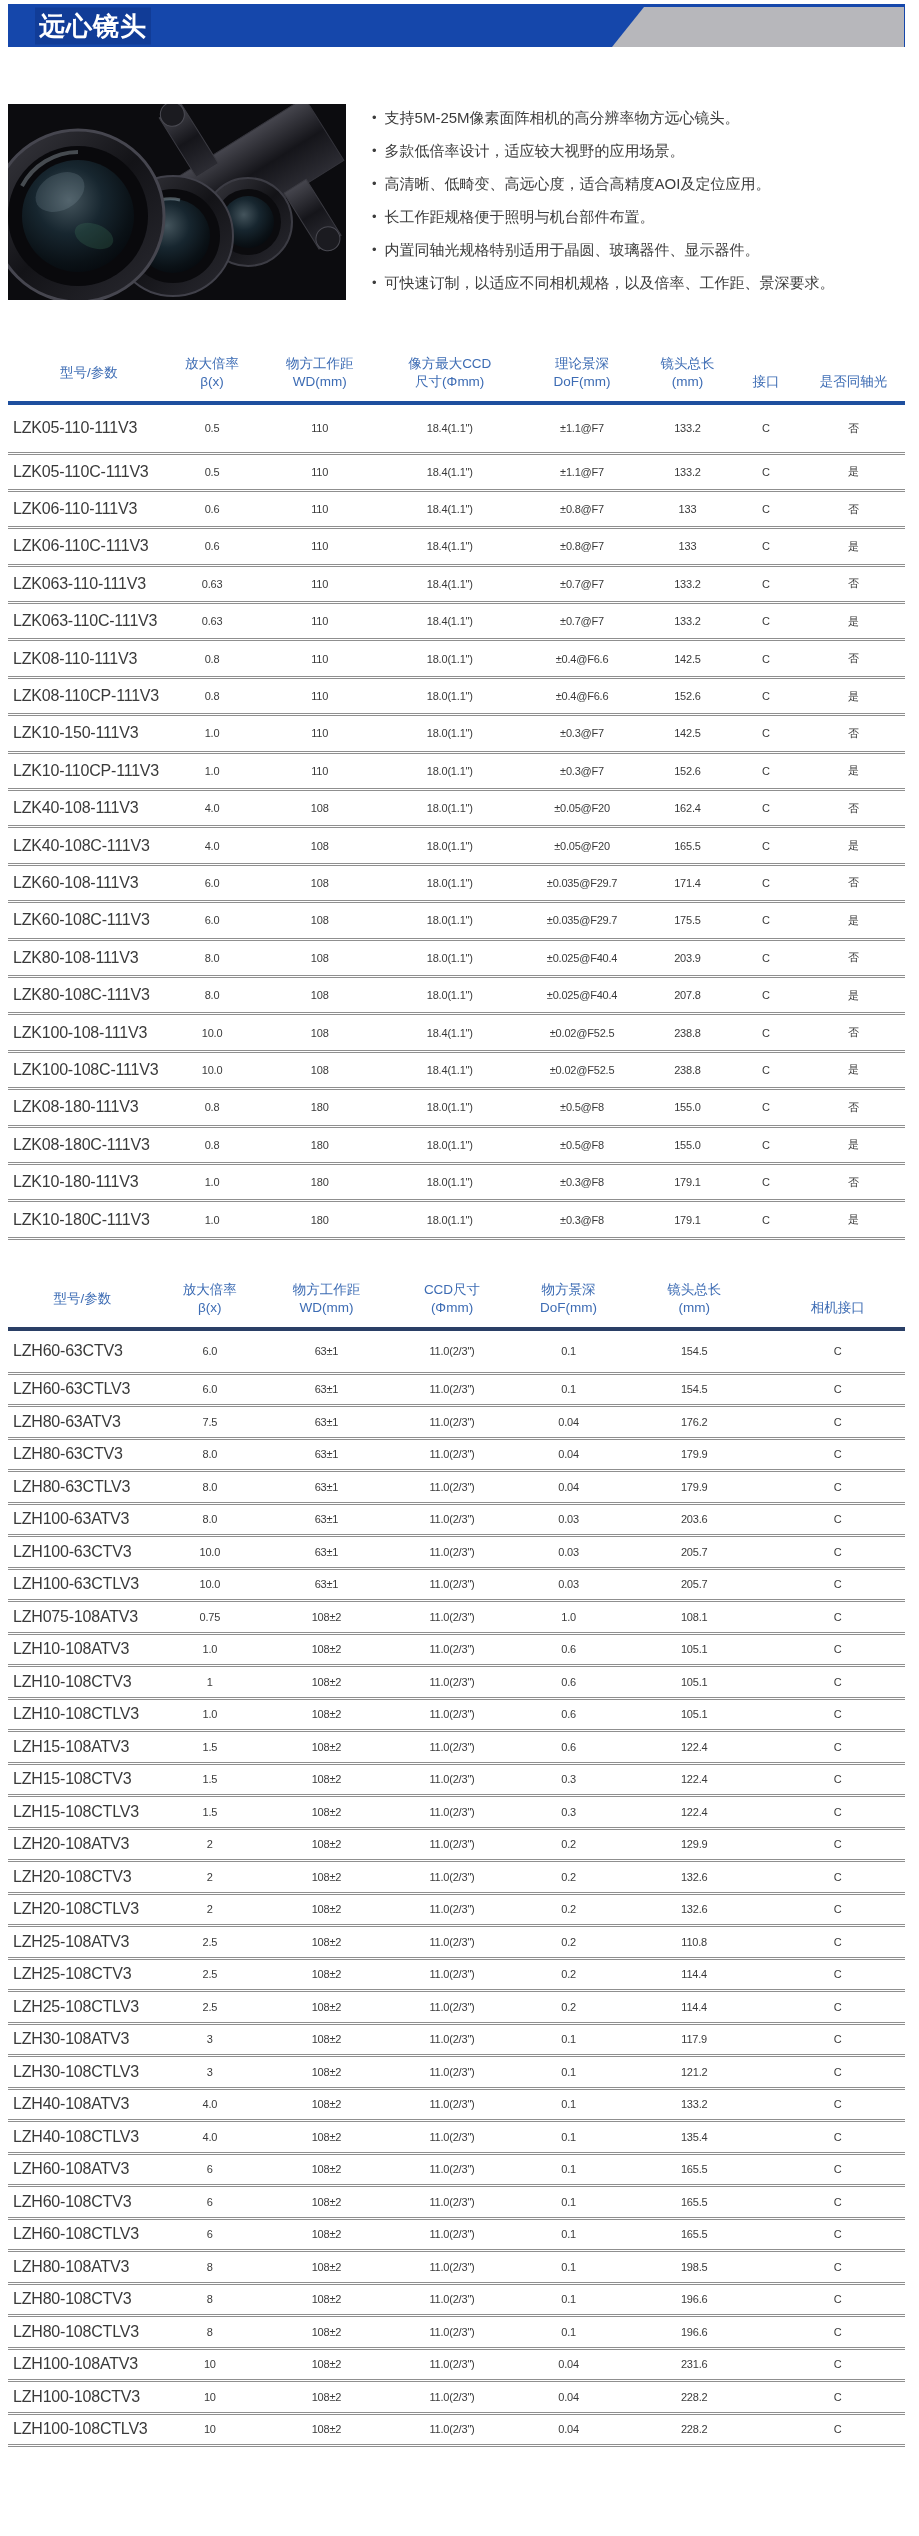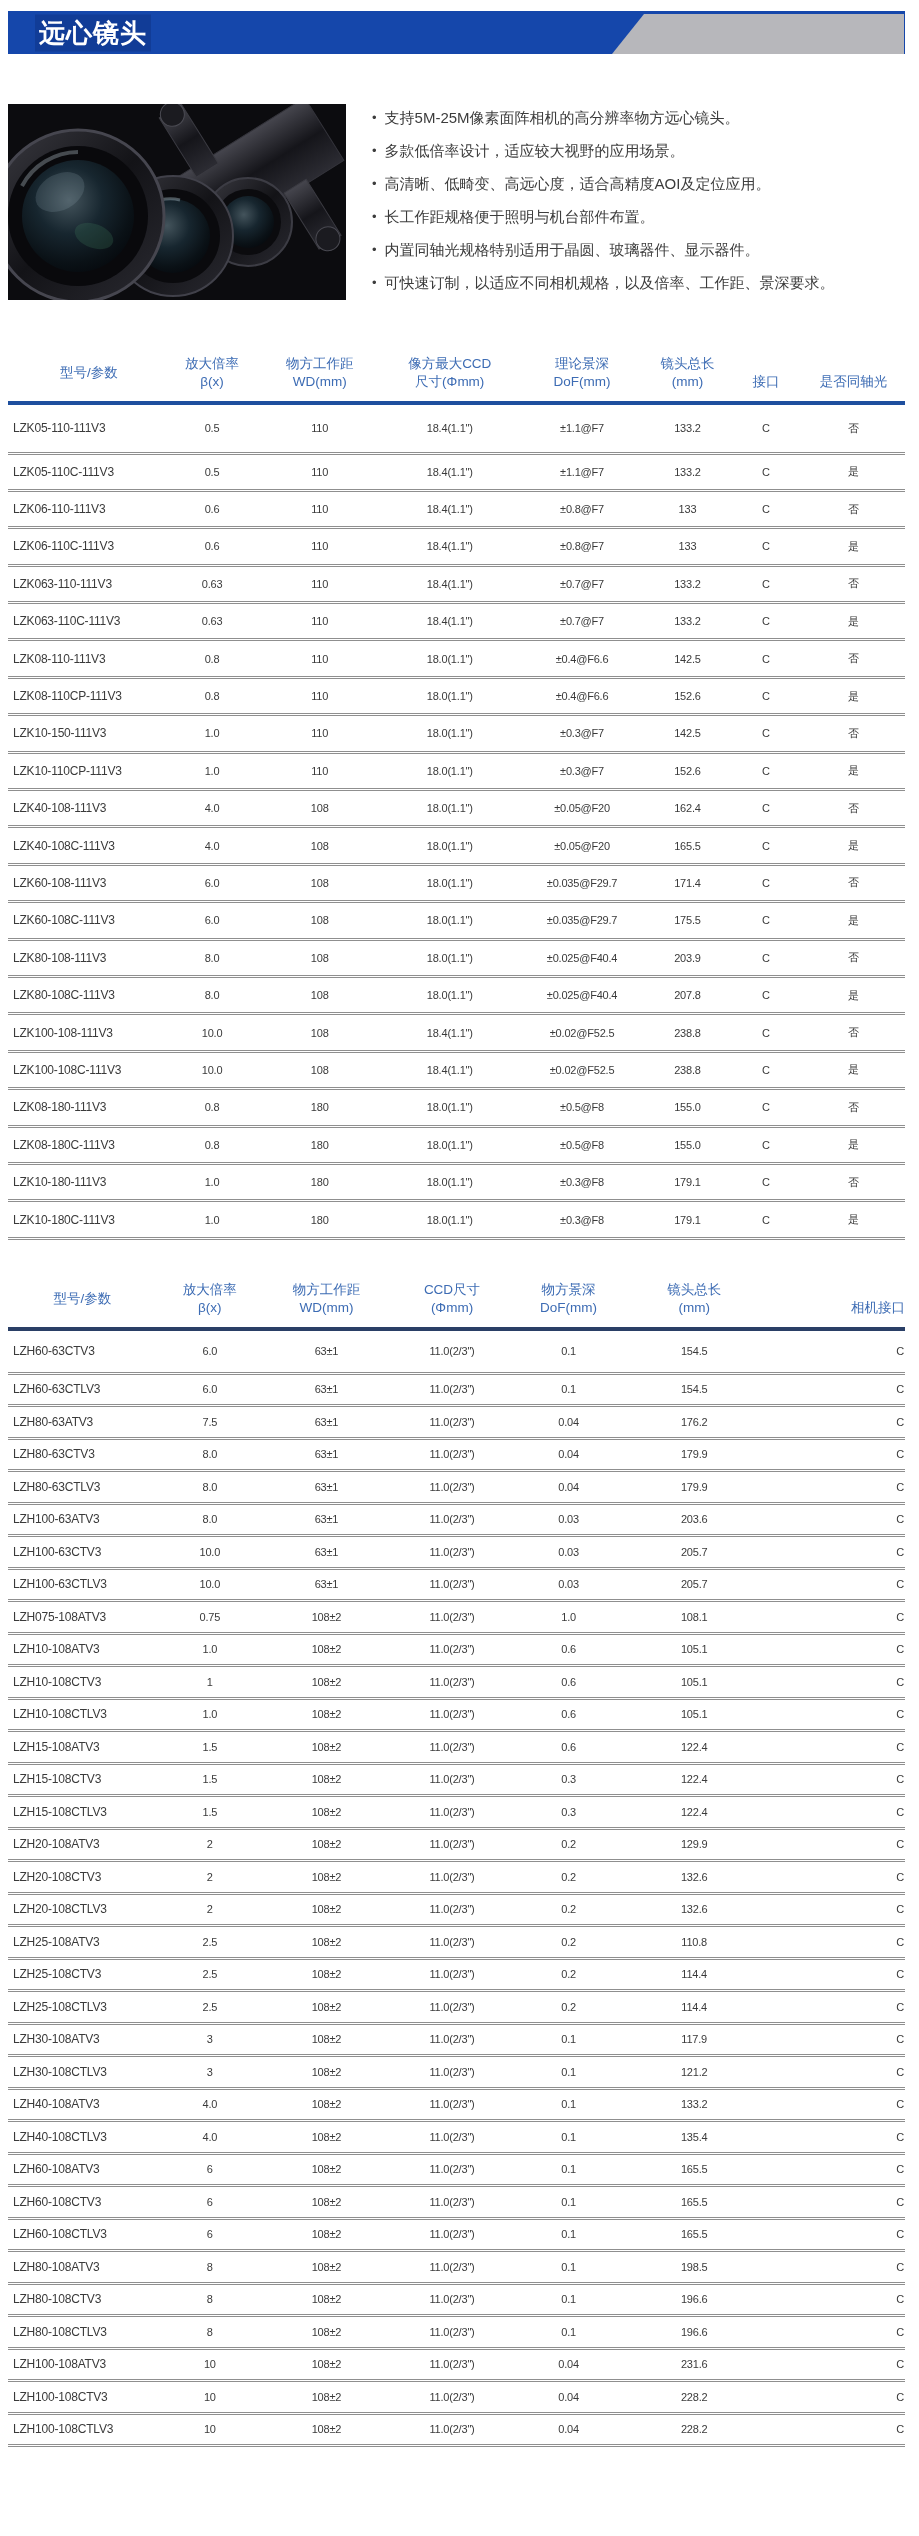--- a/index.html
+++ b/index.html
@@ -5,21 +5,21 @@
   * { box-sizing: border-box; }
   body { margin: 0; background: #ffffff; }
   .page {
     width: 919px; height: 2536px; position: relative; background: #fff;
     font-family: "Liberation Sans", "DejaVu Sans", sans-serif;
     color: #3c3c3c; overflow: hidden;
   }
 
   
   .header-bar {
-    position: absolute; left: 8px; top: 11px; width: 897px; height: 43px;
+    position: absolute; left: 8px; top: 4px; width: 897px; height: 43px;
     background: #1547ab;
   }
   .header-accent {
     position: absolute; right: 1px; top: 3px; bottom: 0; width: 292px;
     background: #b7b7bb;
     clip-path: polygon(32px 0, 100% 0, 100% 100%, 0 100%);
   }
   .page-title {
     position: absolute; left: 27px; top: 50%; transform: translateY(-50%);
     font-size: 26px; font-weight: bold; color: #ffffff; letter-spacing: 1px;
@@ -39,21 +39,21 @@
     color: #3d6cb4; font-size: 13.5px; font-weight: normal; text-align: center;
     white-space: pre-line; line-height: 18px; vertical-align: bottom;
     padding: 0 0 10px 0;
   }
   table.spec th:first-child { text-align: center; padding-left: 5px; vertical-align: middle; }
   table.spec td {
     font-size: 11px; text-align: center; color: #3a3a3a;
     border-bottom: 3px double #8f8f8f; letter-spacing: -0.2px;
     overflow: hidden; white-space: nowrap;
   }
-  table.spec td:first-child { text-align: left; padding-left: 5px; font-size: 12px; margin-left: 20px; }
+  table.spec td:first-child { text-align: left; padding-left: 5px; font-size: 16px; margin-left: 20px; }
 
   
   .table1-wrap { position: absolute; left: 8px; top: 355px; }
   .t1 th { border-bottom: 4px solid #1e4f9e; }
   .t1 tbody tr { height: 37.4px; }
   .t1 tbody tr:first-child { height: 50px; }
   .t1 th:nth-child(1), .t1 td:nth-child(1) { width: 17.5%; }
   .t1 th:nth-child(2), .t1 td:nth-child(2) { width: 10.5%; }
   .t1 th:nth-child(3), .t1 td:nth-child(3) { width: 13.5%; }
   .t1 th:nth-child(4), .t1 td:nth-child(4) { width: 15.5%; }
@@ -66,21 +66,21 @@
   .table2-wrap { position: absolute; left: 8px; top: 1281px; }
   .t2 th { border-bottom: 4px solid #2a3f66; }
   .t2 tbody tr { height: 32.5px; }
   .t2 tbody tr:first-child { height: 44px; }
   .t2 th:nth-child(1), .t2 td:nth-child(1) { width: 16%; }
   .t2 th:nth-child(2), .t2 td:nth-child(2) { width: 13%; }
   .t2 th:nth-child(3), .t2 td:nth-child(3) { width: 13%; }
   .t2 th:nth-child(4), .t2 td:nth-child(4) { width: 15%; }
   .t2 th:nth-child(5), .t2 td:nth-child(5) { width: 11%; }
   .t2 th:nth-child(6), .t2 td:nth-child(6) { width: 17%; }
-  .t2 th:nth-child(7), .t2 td:nth-child(7) { width: 15%; text-align: right; }
+  .t2 th:nth-child(7), .t2 td:nth-child(7) { width: 15%; }
 </style>
 </head>
 <body>
 
 <div class="page">
 
   <div class="header-bar">
     <div class="header-accent"></div>
     <div class="page-title">远心镜头</div>
   </div>

